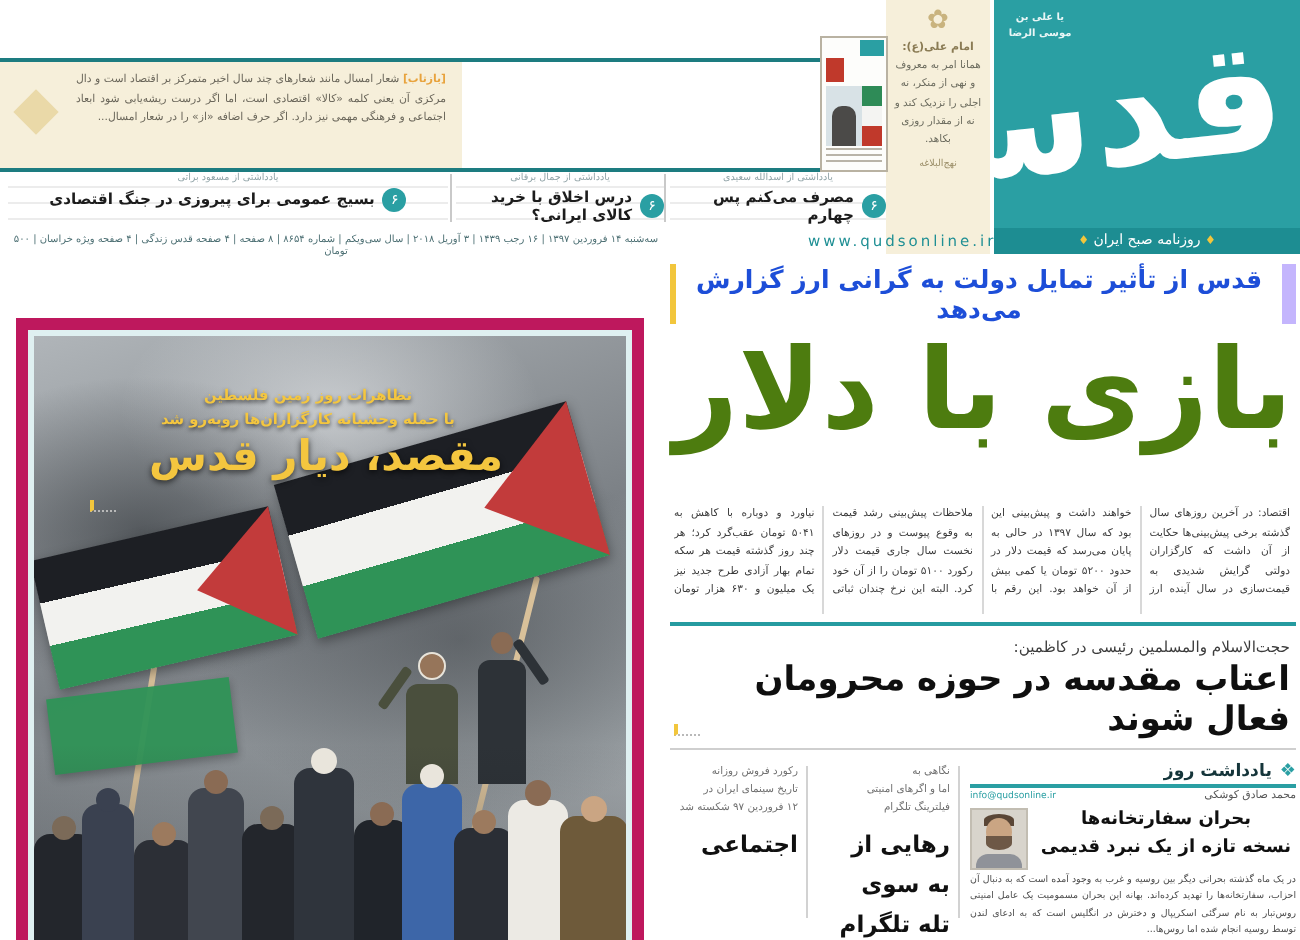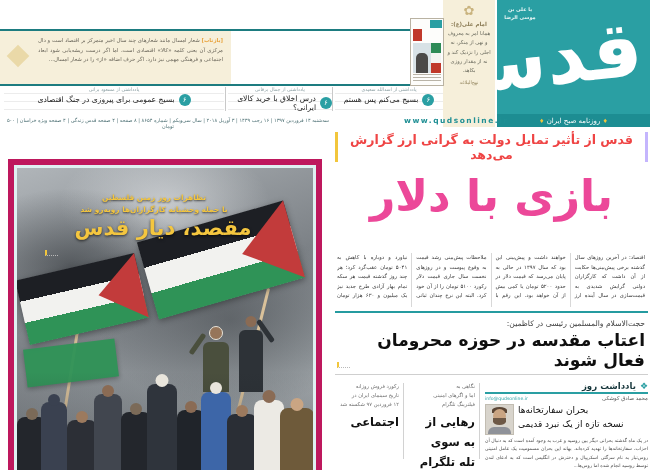--- a/index.html
+++ b/index.html
@@ -16,22 +16,22 @@
                line-height:1.5;text-align:center;font-weight:bold;}
   .tagline-bar{left:497px;top:114px;width:153px;height:13px;background:#1d8d92;color:#fff;
                font-size:7px;line-height:13px;text-align:center;}
   .tagline-bar .dia{color:#f2c63c;font-size:6px;}
   .quote-strip{left:443px;top:0;width:52px;height:127px;background:#f6efda;
                padding:2px 3px;box-sizing:border-box;text-align:center;}
   .q-orn{color:#c9b37e;font-size:13px;line-height:1;margin-top:2px;}
   .q-intro{color:#8a7b54;font-size:5.5px;font-weight:bold;margin-top:4px;}
   .q-text{color:#6b6b5e;font-size:5.2px;line-height:1.8;margin-top:2px;text-align:center;}
   .q-src{color:#9a8d67;font-size:4.8px;margin-top:4px;}
-  .url-text{left:404px;top:116px;width:98px;direction:ltr;text-align:center;color:#1f8f94;
-            font-weight:bold;font-size:7.5px;letter-spacing:1.5px;}
+  .url-text{left:404px;top:116px;width:98px;direction:ltr;color:#1f8f94;
+            font-weight:normal;font-size:7.5px;letter-spacing:1.5px;}
 
   
   .rule-teal-top{left:0;top:29px;width:443px;height:2px;background:#1d7c80;}
   .rule-teal-bot{left:0;top:84px;width:443px;height:2px;background:#1d7c80;}
 
   
   .reflection{left:0;top:31px;width:231px;height:53px;background:#f6efda;box-sizing:border-box;
               padding:5px 8px 4px 38px;}
   .refl-dia{left:10px;top:48px;width:16px;height:16px;background:#ead9a8;transform:rotate(45deg);}
   .refl-text{color:#6a665a;font-size:5.4px;line-height:1.8;text-align:justify;}
@@ -54,21 +54,21 @@
      background:repeating-linear-gradient(to bottom,#b9b4a8 0 1px,transparent 1px 3px);}
 
   
   .note-box{top:86px;height:26px;box-sizing:border-box;
      background:repeating-linear-gradient(to bottom,transparent 0 7px,#f908 0 0),
      repeating-linear-gradient(to bottom,transparent 0 7px,#ececec 7px 8px);}
   .nb-kick{color:#8fa2a6;font-size:4.8px;text-align:center;padding-top:1px;}
   .nb-row{display:flex;align-items:center;justify-content:center;gap:4px;margin-top:2px;}
   .nb-circle{width:12px;height:12px;border-radius:50%;background:#2a9fa3;color:#fff;
              font-size:7px;line-height:12px;text-align:center;flex:0 0 auto;}
-  .nb-title{color:#1c1c1c;font-size:7.6px;font-weight:normal;line-height:1.25;text-align:right;}
+  .nb-title{color:#1c1c1c;font-size:7.6px;font-weight:bold;line-height:1.25;text-align:right;}
   .vdiv{top:87px;width:1px;height:24px;background:#c9c9c9;}
 
   .dateline{left:4px;top:117px;width:328px;color:#4c6f73;font-size:5px;text-align:center;}
 
   
   .photo-frame{left:8px;top:139px;width:314px;height:322px;border:6px solid #be185d;
                background:#dff0f1;padding:3px;box-sizing:border-box;margin-top:20px;}
   .photo-inner{position:relative;width:100%;height:100%;overflow:hidden;
      background:
        radial-gradient(ellipse 170px 110px at 18% 32%,rgba(38,42,46,.55),transparent 70%),
@@ -98,23 +98,23 @@
   .torso{position:absolute;left:0;bottom:0;border-radius:6px 6px 0 0;}
   .arm{position:absolute;background:inherit;border-radius:2px;}
   .ph-kick{position:absolute;top:24px;left:18px;right:40px;text-align:center;color:#f4c63f;
            font-size:7.4px;font-weight:bold;line-height:1.6;text-shadow:0 1px 2px rgba(0,0,0,.65);}
   .ph-head{position:absolute;top:48px;left:36px;right:40px;text-align:center;color:#f4c63f;
            font-size:21px;font-weight:bold;text-shadow:0 1px 3px rgba(0,0,0,.7);}
   .ph-mark{position:absolute;left:28px;top:82px;}
 
   
   .lead-kick{left:335px;top:132px;width:313px;text-align:center;}
-  .lead-kick span{display:inline-block;border-left:3px solid #f2c63c;border-right:3px solid #c4b5fd;
-           padding:0 6px;color:#ef4444;font-size:12.5px;font-weight:bold;line-height:1.2;}
-  .lead-head{left:335px;top:146px;width:313px;height:102px;color:#ec4899;font-size:44px;
+  .lead-kick span{display:inline-block;border-left:3px solid #f2c63c;border-right:7px solid #c4b5fd;
+           padding:0 6px;color:#1d4ed8;font-size:12.5px;font-weight:bold;line-height:1.2;}
+  .lead-head{left:335px;top:146px;width:313px;height:102px;color:#4d7c0f;font-size:56px;
              font-weight:bold;text-align:center;line-height:100px;white-space:nowrap;}
   .lead-body{left:337px;top:253px;width:308px;height:54px;column-count:4;column-gap:9px;
              column-rule:1px solid #d8d8d8;font-size:5.3px;line-height:1.8;text-align:justify;
              color:#3a3a3a;overflow:hidden;}
   .mark{display:inline-block;width:11px;height:5px;border-left:2px solid #f2c63c;
         border-bottom:1px dotted #b9b9b9;}
 
   .rule-teal-mid{left:335px;top:311px;width:313px;height:2px;background:#259ba0;}
   .shr-kick{left:335px;top:319px;width:310px;text-align:right;color:#3c3c3c;font-size:7.6px;}
   .shr-head{left:335px;top:330px;width:310px;text-align:right;color:#0f0f0f;font-size:17px;
@@ -140,21 +140,21 @@
   .avatar{float:left;width:27px;height:29px;margin:0 4px 2px 0;background:#d8d4cc;
           position:relative;overflow:hidden;border:1px solid #c2bdb2;}
   .av-head{position:absolute;left:7px;top:4px;width:13px;height:14px;border-radius:50%;
            background:#caa583;}
   .av-hair{position:absolute;left:6px;top:2px;width:15px;height:6px;border-radius:50% 50% 0 0;
            background:#5a4636;}
   .av-beard{position:absolute;left:7px;top:13px;width:13px;height:7px;border-radius:0 0 50% 50%;
            background:#6d5846;}
   .av-body{position:absolute;left:2px;bottom:-2px;width:23px;height:9px;border-radius:6px 6px 0 0;
            background:#8f9299;}
-  .dn-head{color:#101010;font-size:9px;font-weight:normal;line-height:1.55;text-align:left;}
+  .dn-head{color:#101010;font-size:9px;font-weight:bold;line-height:1.55;text-align:center;}
   .dn-body{clear:both;color:#4a4a4a;font-size:4.7px;line-height:1.8;text-align:justify;margin-top:2px;}
 </style>
 </head>
 <body>
 
 <div id="page">
 
   <div class="abs logo-block">
     <div class="logo-script">یا علی بن موسی الرضا</div>
     <div class="logo-text">قدس</div>
@@ -187,21 +187,21 @@
       <div class="thumb-flag"></div>
       <div class="thumb-fig"></div>
     </div>
     <div class="thumb-lines"></div>
   </div>
 
   <div class="abs note-box" style="left:335px;width:108px;">
     <div class="nb-kick">یادداشتی از اسدالله سعیدی</div>
     <div class="nb-row">
       <div class="nb-circle">۶</div>
-      <div class="nb-title">بسیج می‌کنم پس هستم</div>
+      <div class="nb-title">مصرف می‌کنم پس چهارم</div>
     </div>
   </div>
   <div class="abs note-box" style="left:228px;width:104px;">
     <div class="nb-kick">یادداشتی از جمال برقانی</div>
     <div class="nb-row">
       <div class="nb-circle">۶</div>
       <div class="nb-title">درس اخلاق با خرید کالای ایرانی؟</div>
     </div>
   </div>
   <div class="abs note-box" style="left:4px;width:220px;">

